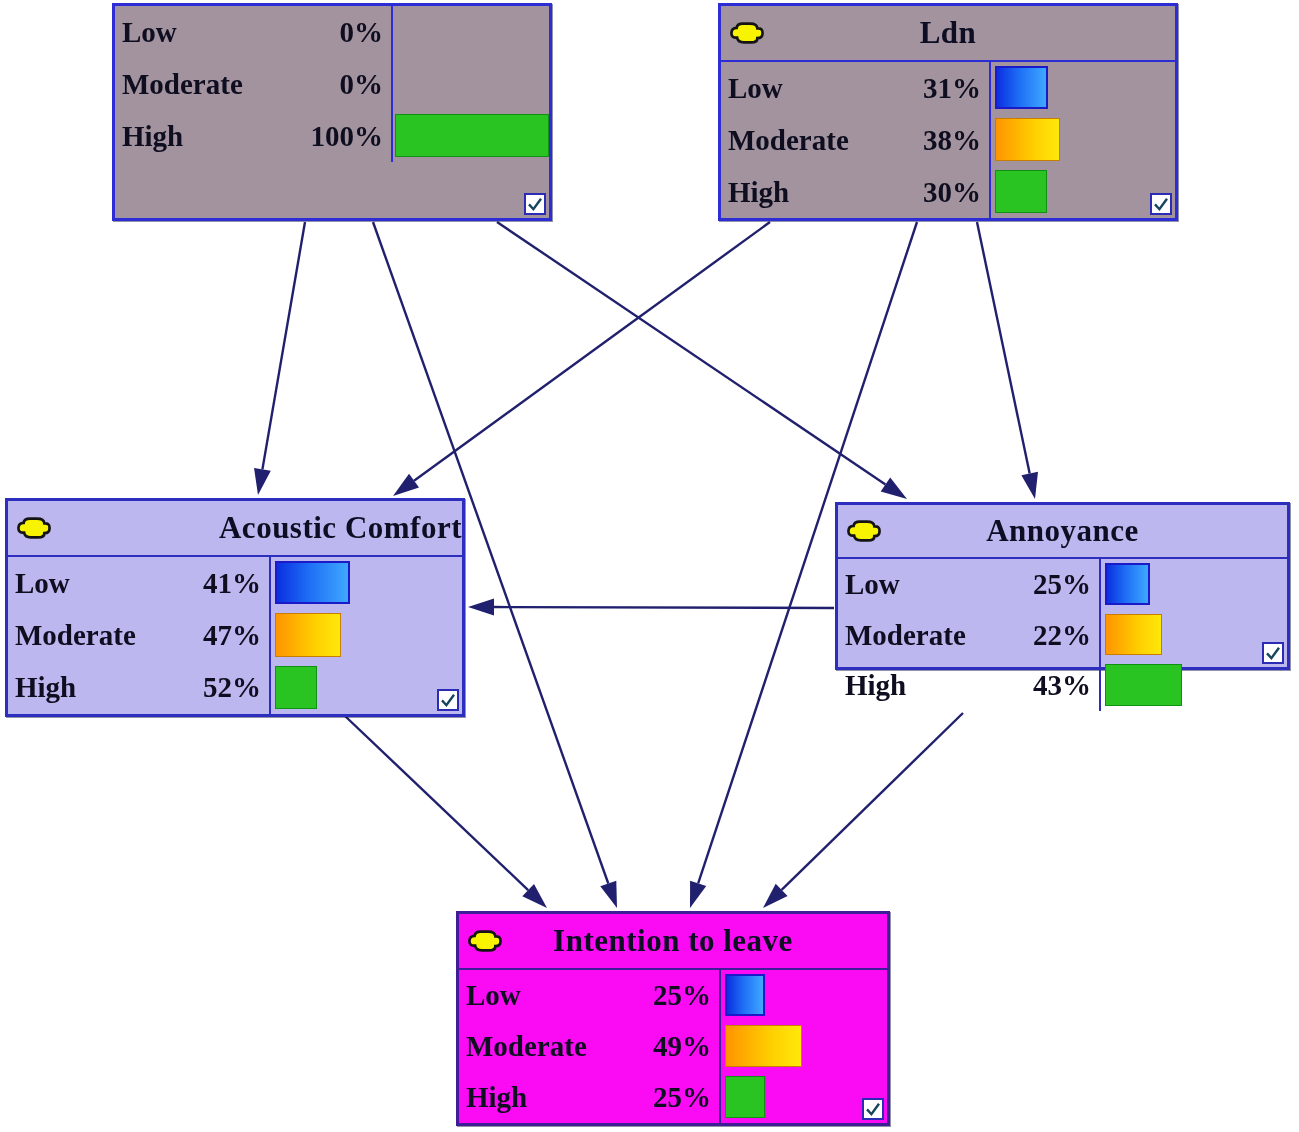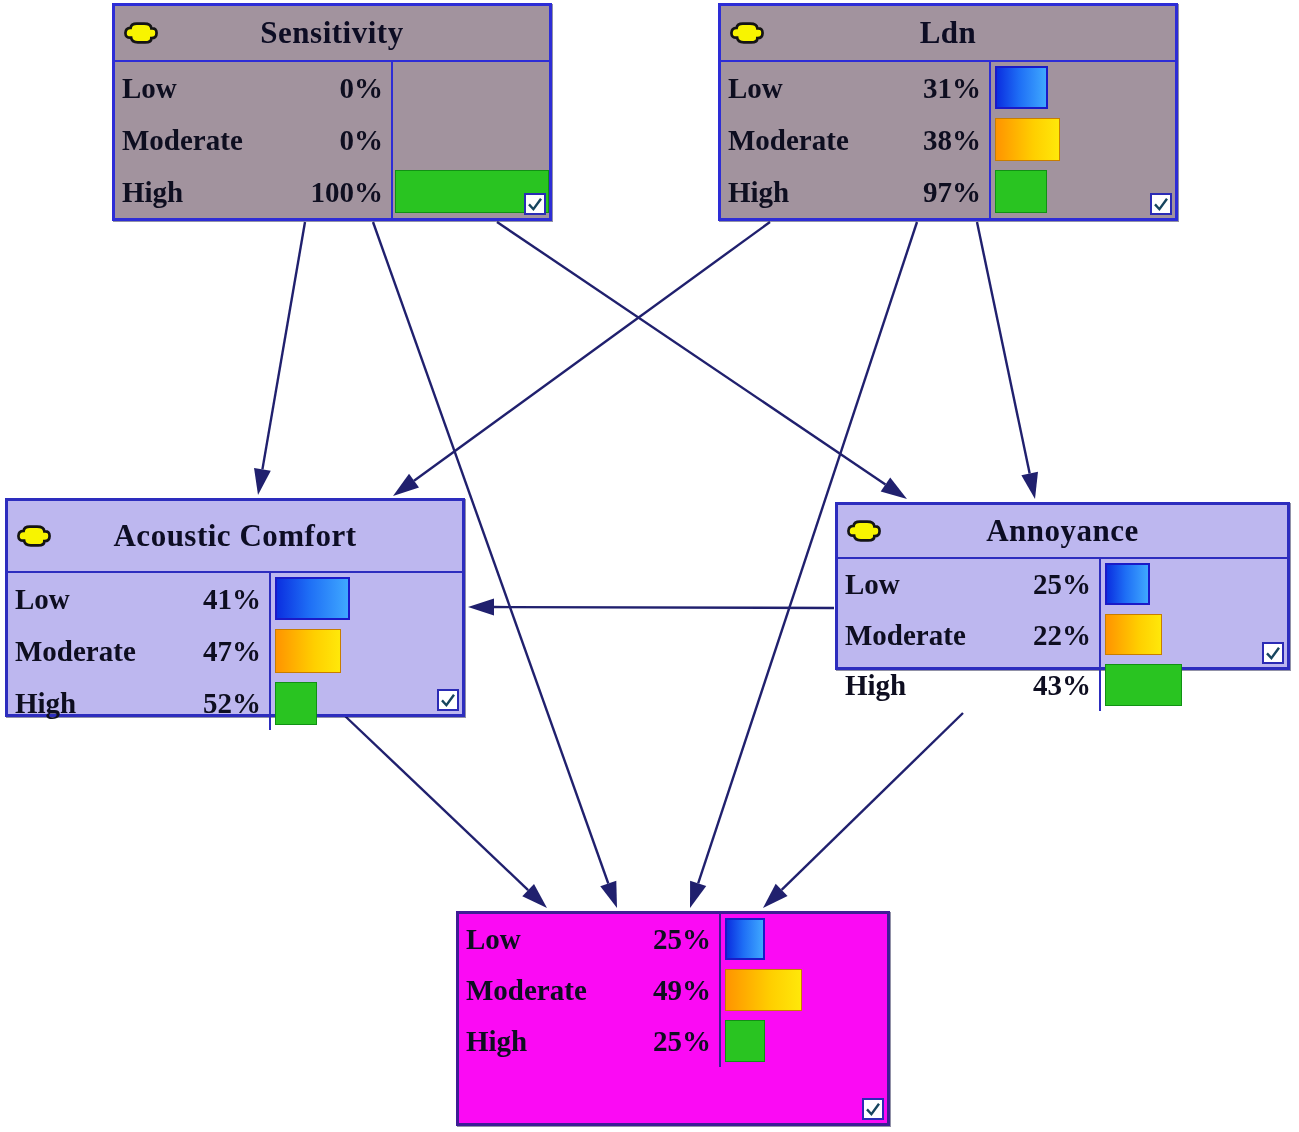--- a/index.html
+++ b/index.html
@@ -99,26 +99,20 @@
         <line x1="345" y1="716" x2="528.1546739193847" y2="890.0876108540687" stroke="#20206e" stroke-width="2.4"></line>
         <polygon points="547,908 522.2987005447533,896.2485828419622 534.010647294016,883.9266388661752" fill="#20206e"></polygon>
       </g>
       <g>
         <line x1="963" y1="713" x2="781.6160036301211" y2="889.849396460632" stroke="#20206e" stroke-width="2.4"></line>
         <polygon points="763,908 775.68215247302,883.7633952738616 787.5498547872222,895.9353976474023" fill="#20206e"></polygon>
       </g>
     </svg>
 
     <div class="node" style="left: 112px; top: 3px; width: 440px; height: 218px; background: rgb(162, 147, 158); border-color: rgb(45, 45, 214);">
-      <div class="title-bar" style="height: 56px; border-bottom-color: rgb(45, 45, 214);">
-        <svg class="node-icon" viewBox="0 0 36 26" xmlns="http://www.w3.org/2000/svg">
-          <path d="M8 8 Q3 8 3 13 Q3 18 8.5 17.5 Q9 22 15 22 L22 22 Q28 22 28 18 Q33 18 33 13 Q33 8 28 8.5 Q27.5 4 21 4 L14 4 Q8.5 4 8 8 Z" fill="#f8f400" stroke="#141414" stroke-width="2.6"></path>
-        </svg>
-        <div class="title">Sensitivity</div>
-      </div>
       <div class="body" style="height: 156px;">
         <div class="labels" style="width: 278px; border-right-color: rgb(45, 45, 214);">
           <div class="row">
             <span>Low</span>
             <span>0%</span>
           </div>
           <div class="row">
             <span>Moderate</span>
             <span>0%</span>
           </div>
@@ -150,38 +144,38 @@
           <div class="row">
             <span>Low</span>
             <span>31%</span>
           </div>
           <div class="row">
             <span>Moderate</span>
             <span>38%</span>
           </div>
           <div class="row">
             <span>High</span>
-            <span>97%</span>
+            <span>30%</span>
           </div>
         </div>
         <div class="bars">
           <div class="bar blue" style="top: 4px; height: 43px; width: 53px;"></div>
           <div class="bar orange" style="top: 56px; height: 43px; width: 65px;"></div>
           <div class="bar green" style="top: 108px; height: 43px; width: 52px;"></div>
         </div>
       </div>
       <div class="checkbox">
         <svg viewBox="0 0 20 20" xmlns="http://www.w3.org/2000/svg">
           <path d="M2.5 10.5 L8 16.5 L17.5 3.5"></path>
         </svg>
       </div>
     </div>
 
     <div class="node" style="left: 5px; top: 498px; width: 460px; height: 219px; background: rgb(189, 183, 239); border-color: rgb(45, 45, 190);">
-      <div class="title-bar" style="height: 72px; border-bottom-color: rgb(45, 45, 190);">
+      <div class="title-bar" style="height: 56px; border-bottom-color: rgb(45, 45, 190); justify-content: flex-end;">
         <svg class="node-icon" viewBox="0 0 36 26" xmlns="http://www.w3.org/2000/svg">
           <path d="M8 8 Q3 8 3 13 Q3 18 8.5 17.5 Q9 22 15 22 L22 22 Q28 22 28 18 Q33 18 33 13 Q33 8 28 8.5 Q27.5 4 21 4 L14 4 Q8.5 4 8 8 Z" fill="#f8f400" stroke="#141414" stroke-width="2.6"></path>
         </svg>
         <div class="title">Acoustic Comfort</div>
       </div>
       <div class="body" style="height: 157px;">
         <div class="labels" style="width: 263px; border-right-color: rgb(45, 45, 190);">
           <div class="row">
             <span>Low</span>
             <span>41%</span>
@@ -237,20 +231,26 @@
         </div>
       </div>
       <div class="checkbox">
         <svg viewBox="0 0 20 20" xmlns="http://www.w3.org/2000/svg">
           <path d="M2.5 10.5 L8 16.5 L17.5 3.5"></path>
         </svg>
       </div>
     </div>
 
     <div class="node" style="left: 456px; top: 911px; width: 434px; height: 215px; background: rgb(251, 10, 244); border-color: rgb(62, 29, 150);">
+      <div class="title-bar" style="height: 56px; border-bottom-color: rgb(62, 29, 150);">
+        <svg class="node-icon" viewBox="0 0 36 26" xmlns="http://www.w3.org/2000/svg">
+          <path d="M8 8 Q3 8 3 13 Q3 18 8.5 17.5 Q9 22 15 22 L22 22 Q28 22 28 18 Q33 18 33 13 Q33 8 28 8.5 Q27.5 4 21 4 L14 4 Q8.5 4 8 8 Z" fill="#f8f400" stroke="#141414" stroke-width="2.6"></path>
+        </svg>
+        <div class="title">Intention to leave</div>
+      </div>
       <div class="body" style="height: 153px;">
         <div class="labels" style="width: 262px; border-right-color: rgb(62, 29, 150);">
           <div class="row">
             <span>Low</span>
             <span>25%</span>
           </div>
           <div class="row">
             <span>Moderate</span>
             <span>49%</span>
           </div>

